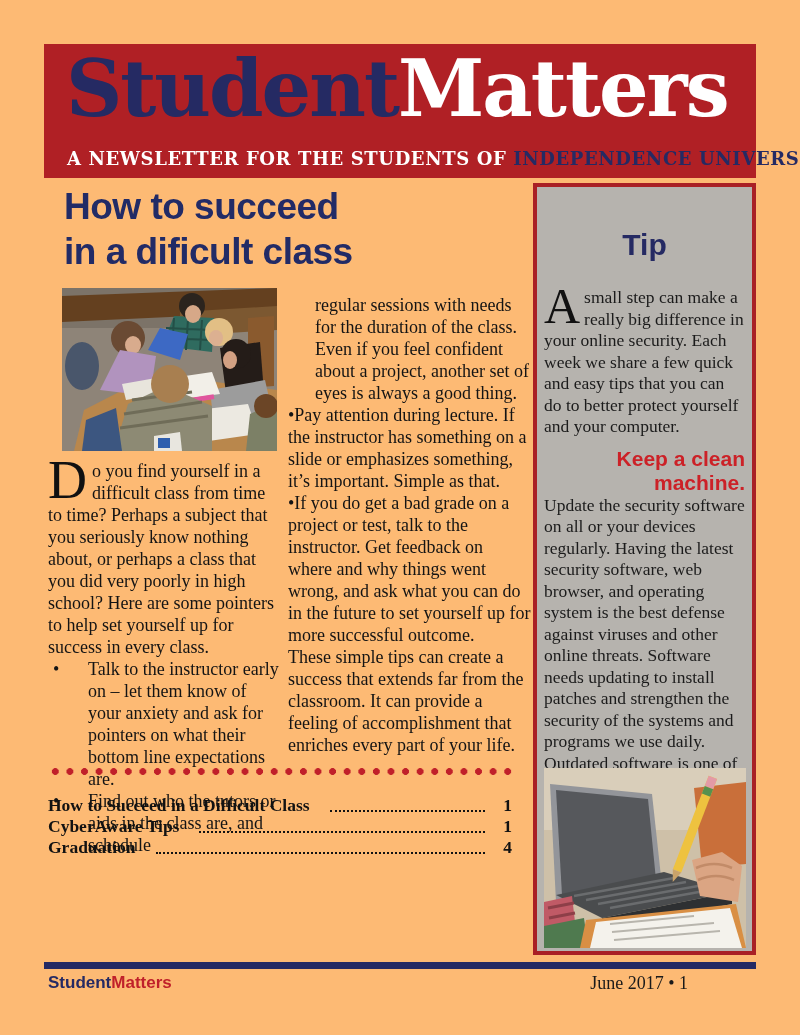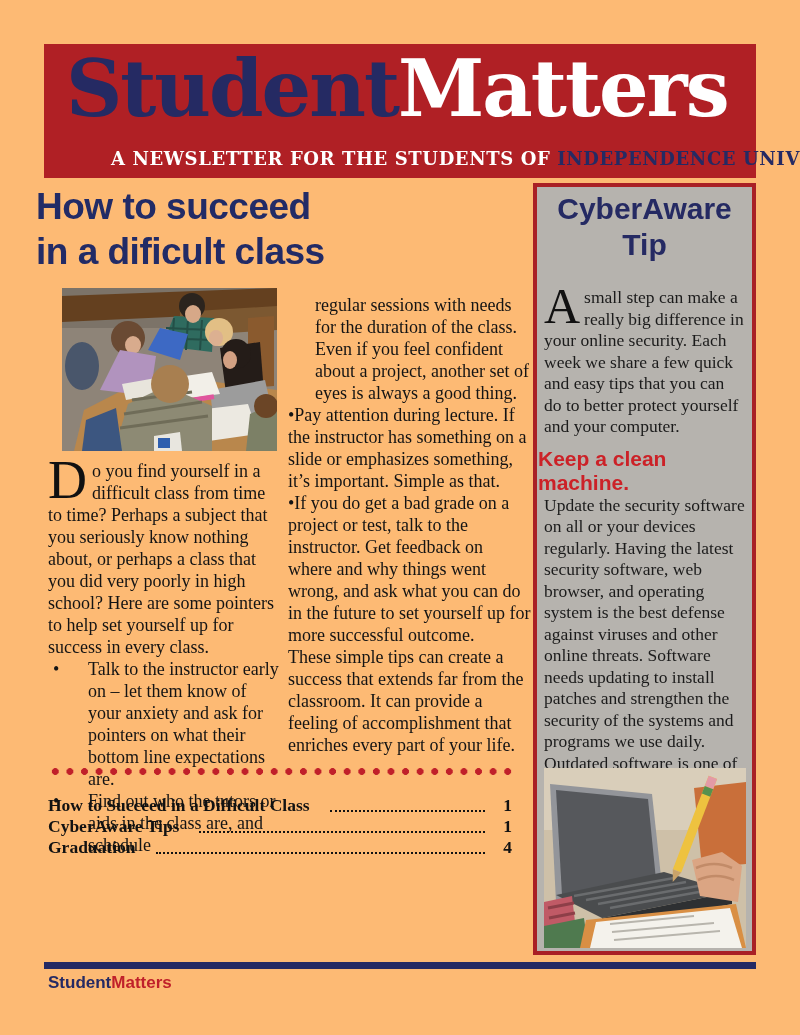--- a/index.html
+++ b/index.html
@@ -19,26 +19,26 @@
     font-family:"DejaVu Serif", serif; font-weight:bold;
     font-size:78px; line-height:1; letter-spacing:-2px;
   }
   .masthead-title .t1 { color:#252a63; }
   .masthead-title .t2 { color:#ffffff; }
   .masthead-tagline {
     position:absolute; left:23px; bottom:9px; white-space:nowrap;
     font-family:"DejaVu Serif", serif; font-weight:bold;
     font-size:18px; letter-spacing:0.6px;
   }
-  .masthead-tagline .g1 { color:#ffffff;margin-left:44px; }
+  .masthead-tagline .g1 { color:#ffffff; }
   .masthead-tagline .g2 { color:#252a63; }
 
   
   .headline {
-    position:absolute; left:36px; top:184px; width:480px;
+    position:absolute; left:64px; top:184px; width:480px;
     font-family:"Liberation Sans", sans-serif; font-weight:bold;
     font-size:37px; line-height:45px; color:#222b66; letter-spacing:-0.5px;
   }
 
   
   .col1 { position:absolute; left:48px; top:288px; width:234px; }
   .col2 { position:absolute; left:288px; top:294px; width:243px; }
   .body-text { font-size:18px; line-height:22px; color:#141414; }
 
   .photo1 { display:block; margin-left:14px; width:215px; height:163px; }
@@ -61,23 +61,23 @@
     margin-top:4px; text-align:center;
     font-family:"Liberation Sans", sans-serif; font-weight:bold;
     font-size:30px; line-height:36px; color:#252a63;
   }
   .sidebar-body {
     padding:0 7px; font-size:17.5px; line-height:21.5px; color:#1b1b1b;
   }
   .sidebar-intro { margin-top:24px; }
   .sidebar .dropcap { font-size:50px; line-height:39px; padding-right:4px; }
   .tip-heading {
-    padding:0 1px; margin-top:9px;
-    font-family:"Liberation Sans", sans-serif; font-weight:bold;
-    font-size:21px; line-height:24px; color:#cc2127;
+    padding:0 7px; margin-top:9px;
+    font-family:"Liberation Sans", sans-serif; font-weight:bold;
+    font-size:21px; line-height:24px; color:#cc2127;text-align:right;
   }
   .photo2 { position:absolute; left:7px; top:581px; width:202px; height:180px; }
 
   
   .dotted-rule {
     position:absolute; left:48px; top:767px; width:466px; height:9px;
     background-image:radial-gradient(circle, #c0202a 3.1px, rgba(0,0,0,0) 3.7px);
     background-size:14.6px 9px; background-repeat:repeat-x; background-position:0 center;
   }
 
@@ -174,21 +174,21 @@
 
   <div class="col2 body-text">
     <p class="indent-block">regular sessions with needs for the duration of the class. Even if you feel confident about a project, another set of eyes is always a good thing.</p>
     <p>•Pay attention during lecture.  If the instructor has something on a slide or emphasizes something, it’s important. Simple as that.</p>
     <p>•If you do get a bad grade on a project or test, talk to the instructor.  Get feedback on where and why things went wrong, and ask what you can do in the future to set yourself up for more successful outcome.</p>
     <p>These simple tips can create a success that extends far from the classroom.  It can provide a feeling of accomplishment that enriches every part of your life.</p>
   </div>
 
   <aside class="sidebar">
     <div class="sidebar-title">
-      <span>CyberAware</span><br>
+      <br>
       <span>Tip</span>
     </div>
     <p class="sidebar-body sidebar-intro">
       <span class="dropcap">A</span><span>small step can make a really big difference in your online security. Each week we share a few quick and easy tips that you can do to better protect yourself and your computer.</span>
     </p>
     <div class="tip-heading">Keep a clean machine.</div>
     <p class="sidebar-body">Update the security software on all or your devices regularly. Having the latest security software, web browser, and operating system is the best defense against viruses and other online threats. Software needs updating to install patches and strengthen the security of the systems and programs we use daily. Outdated software is one of the primary ways criminals access your device and get to sensitive personal information. Device manufacturer websites are the best place to secure the methods to keep your machines clean.</p>
 
     <svg class="photo2" viewBox="0 0 202 180" aria-hidden="true">
       <rect width="202" height="180" fill="#cec0a8"></rect>
@@ -235,15 +235,16 @@
       <span class="toc-leader"></span>
       <span class="toc-page">4</span>
     </div>
   </div>
 
   <div class="footer-bar"></div>
   <div class="footer-row">
     <div class="footer-brand">
       <span class="f1">Student</span><span class="f2">Matters</span>
     </div>
+    <div class="footer-issue">June 2017 • 1</div>
   </div>
 
 </div>
 
 </body></html>

